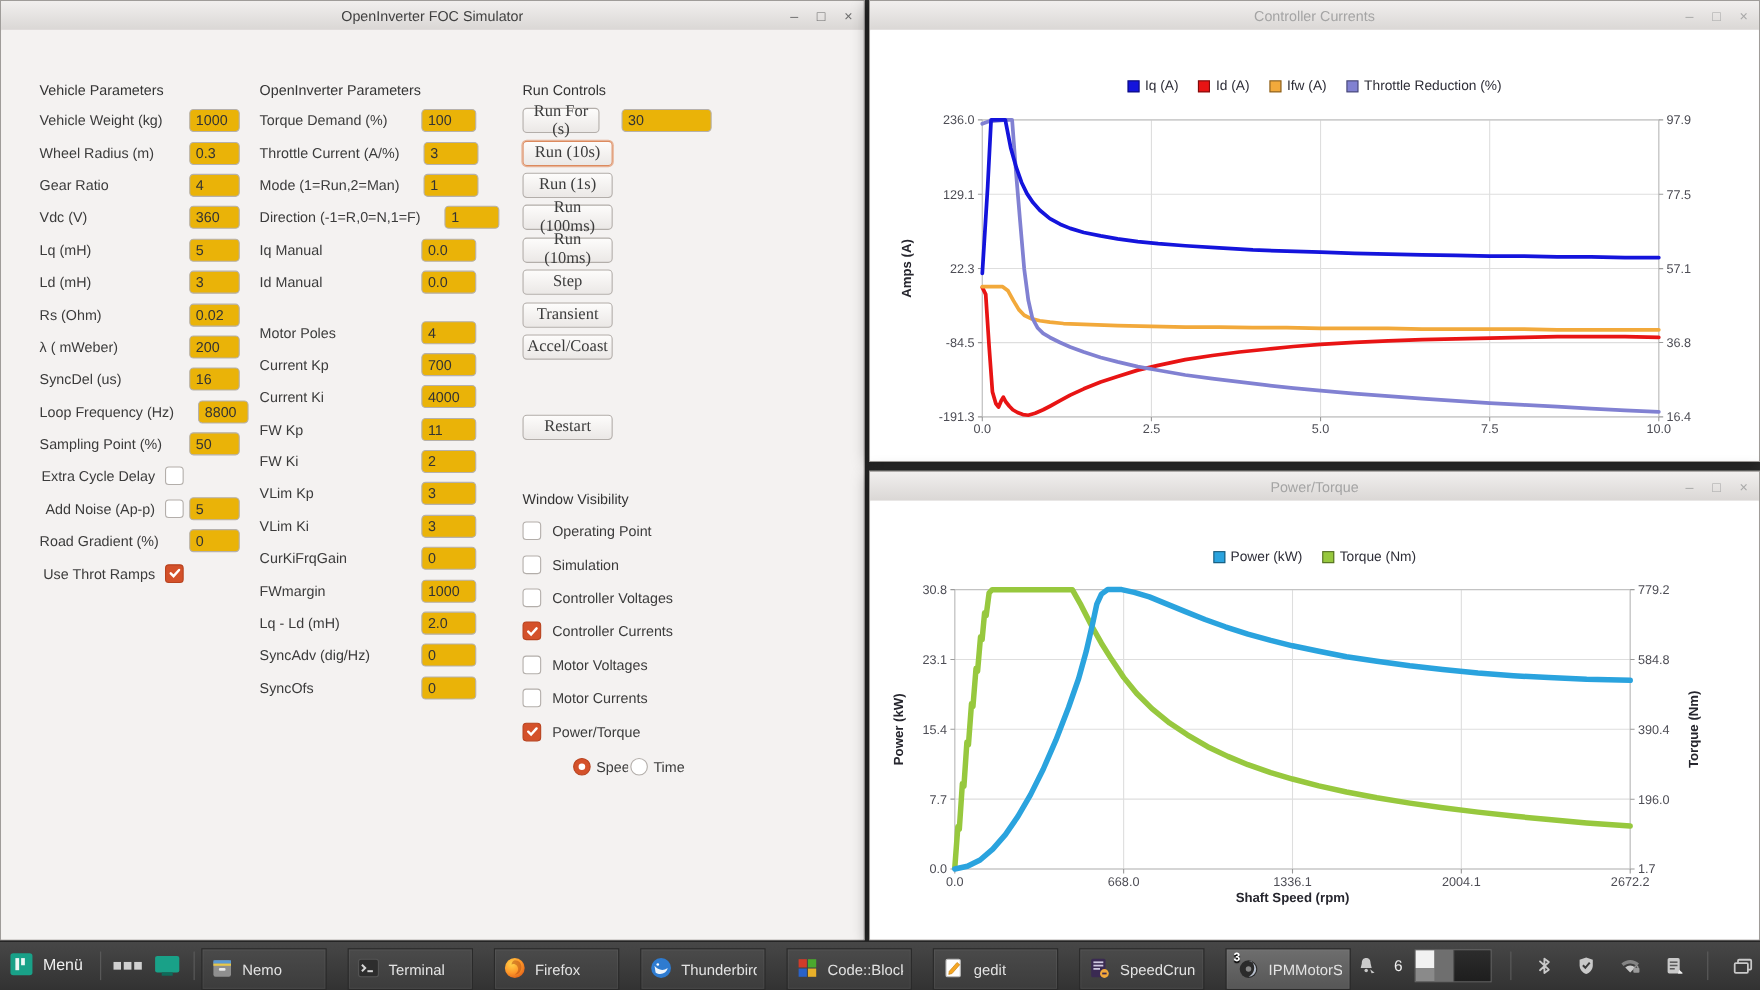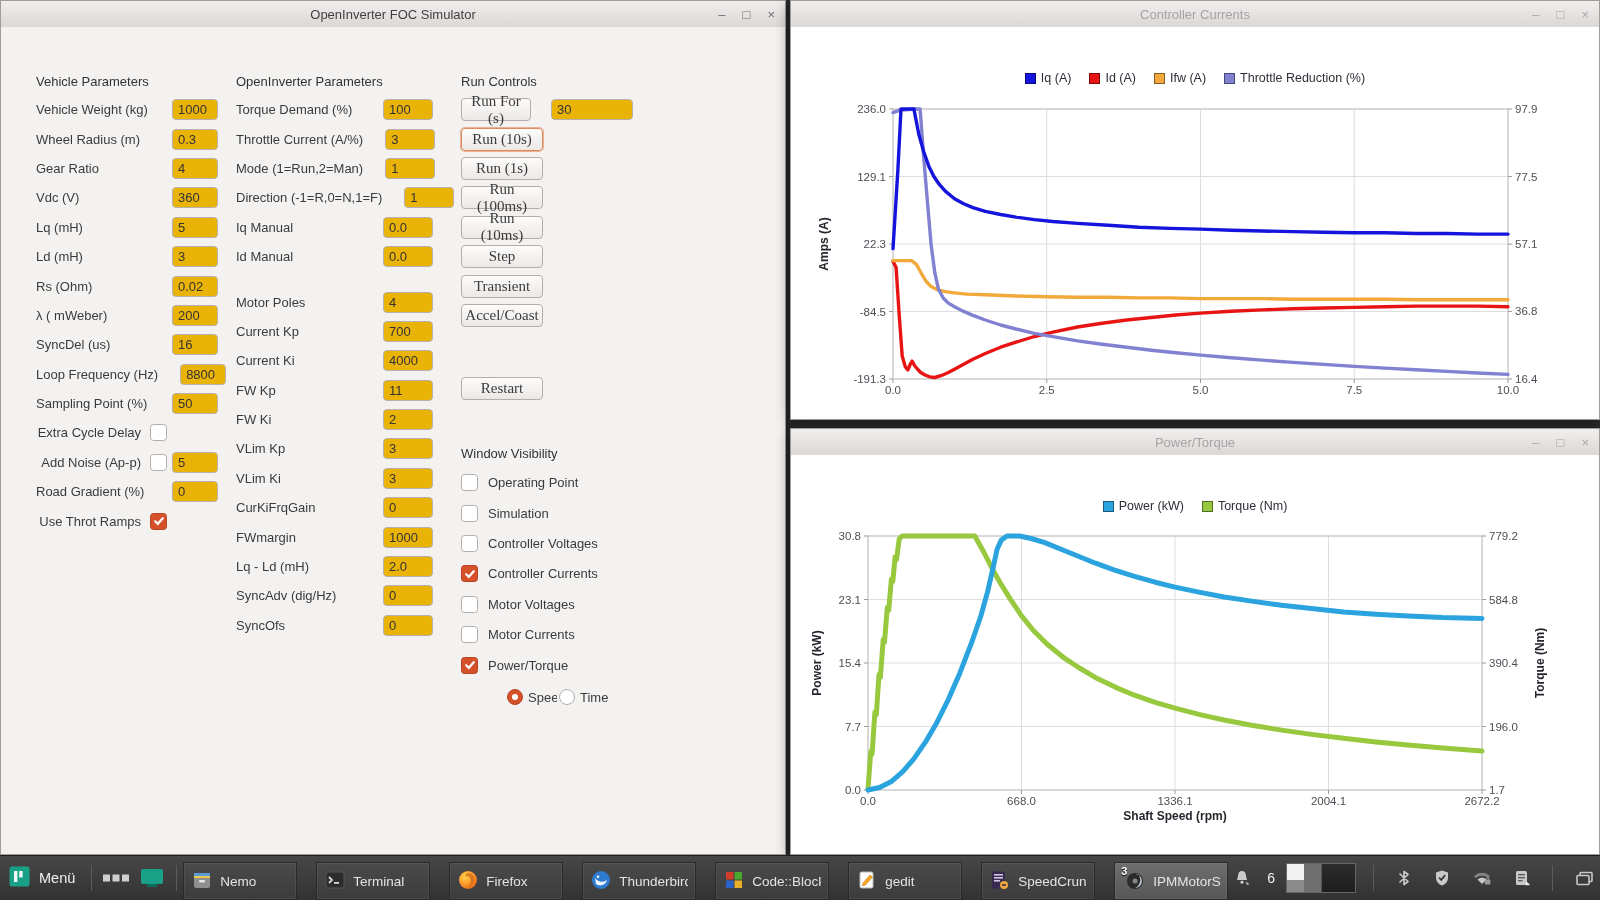--- a/index.html
+++ b/index.html
@@ -11,21 +11,21 @@
   .winbtns span{cursor:default}
   .titlebar.inactive .title{color:#a4a4a4}
   .titlebar.inactive .winbtns{color:#a8a8a8}
   .win-body{position:absolute;top:26px;left:0;right:0;bottom:0;background:#f4f2f1}
   .chart-body{position:absolute;top:26px;left:0;right:0;bottom:0;background:#ffffff}
 
   
   .panel-col{position:absolute;top:40px}
   #col-vehicle{left:35px;width:182px}
   #col-oi{left:235px;width:197px}
-  #col-run{left:460px;width:172px}
+  #col-run{left:474px;width:172px}
   .sec-header{height:28px;display:flex;align-items:center;font-size:13px;font-weight:normal;color:#333}
   .prow{display:flex;align-items:center;height:29.4px}
   .prow .plabel{flex:1;font-size:13px;color:#3b3b3b;white-space:nowrap}
   .prow.has-check .plabel{text-align:right;padding-right:9px}
   .pfield{box-sizing:border-box;height:21px;background:#eab308;border:1px solid #b6b1ac;border-radius:4px;font-size:13px;color:#333;display:flex;align-items:center;padding-left:5px;flex:0 0 auto}
   .c1 .pfield{width:46px}
   .c2 .pfield{width:50px}
   .cbox{box-sizing:border-box;width:17px;height:17px;border-radius:3.5px;background:#fff;border:1px solid #b3aeaa;display:flex;align-items:center;justify-content:center;flex:0 0 auto;margin-right:5px}
   .cbox svg{display:none}
   .cbox.checked{background:#d4512a;border-color:#b8431f}

